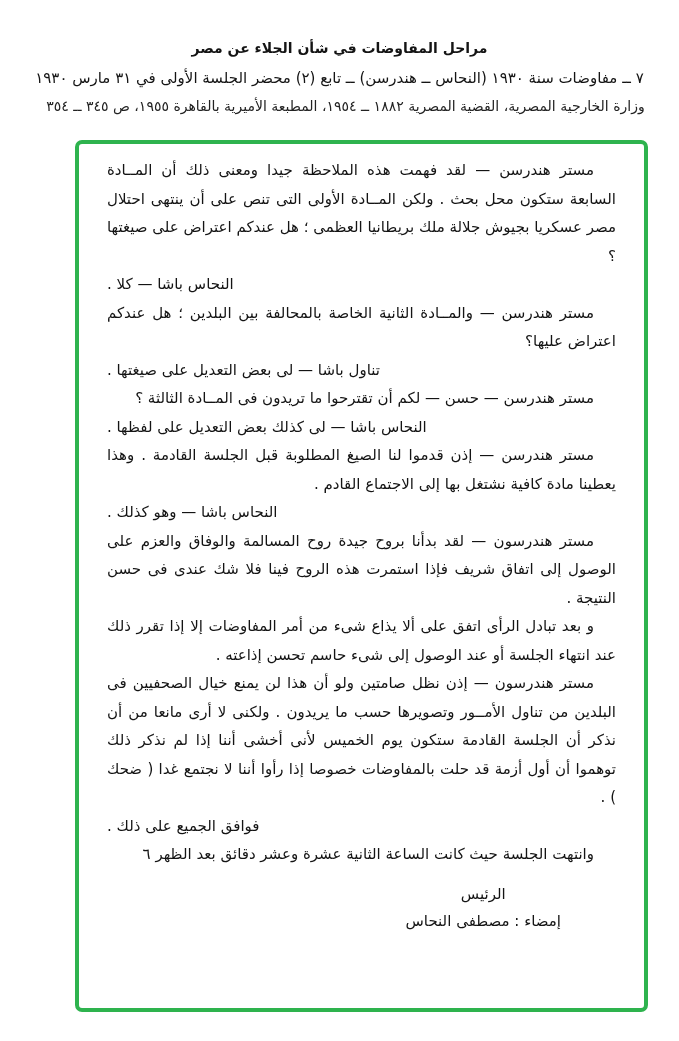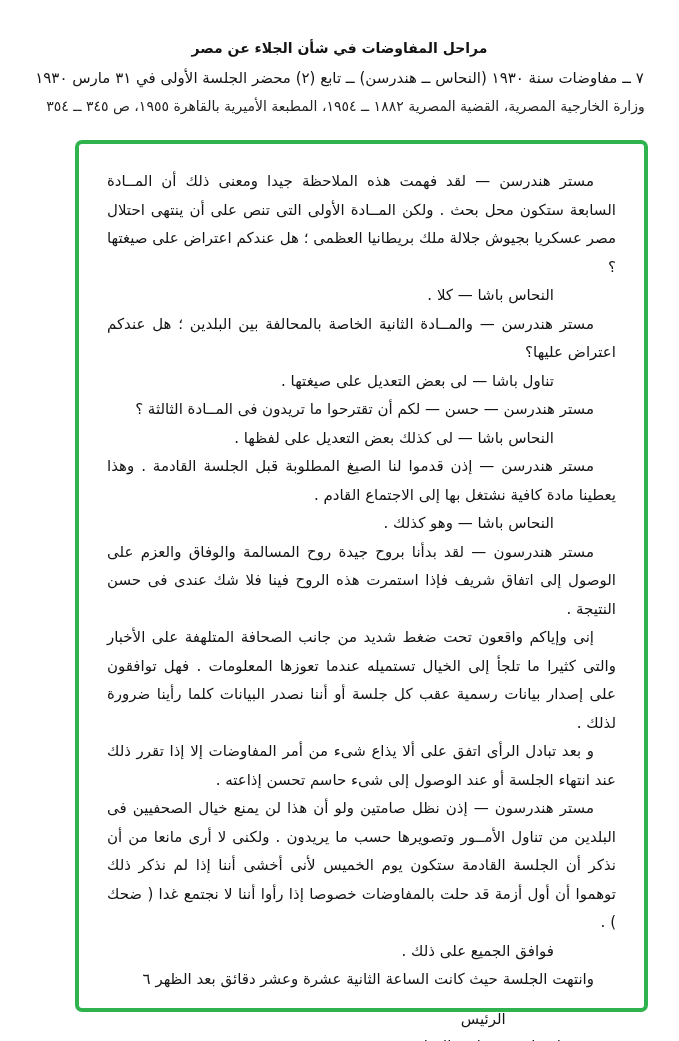--- a/index.html
+++ b/index.html
@@ -40,36 +40,36 @@
   }
   .frame {
     position: absolute;
     left: 44px;
     right: 31px;
     top: 140px;
     bottom: 29px;
     border: 4px solid #2eb34e;
     border-radius: 7px;
     box-sizing: border-box;
-    padding: 23px 28px 16px 28px;
+    padding: 12px 28px 16px 28px;
     background: #ffffff;
     margin-left: 31px;
   }
   .doc-body {
     font-size: 15px;
     line-height: 28.5px;
     text-align: justify;
   }
   .para {
     margin: 0;
     text-indent: 22px;
   }
   .para.reply {
     text-indent: 62px;
-    text-align: right;
+    text-align: left;
   }
   .signatures {
     display: flex;
     justify-content: space-between;
     margin-top: 16px;
     padding: 0 55px 0 40px;
     font-size: 15px;
   }
   .sig-col {
     text-align: center;
@@ -97,21 +97,20 @@
 
     <p class="para normal">مستر هندرسن — لقد فهمت هذه الملاحظة جيدا ومعنى ذلك أن المــادة السابعة ستكون محل بحث . ولكن المــادة الأولى التى تنص على أن ينتهى احتلال مصر عسكريا بجيوش جلالة ملك بريطانيا العظمى ؛ هل عندكم اعتراض على صيغتها ؟</p>
         <p class="para reply">النحاس باشا — كلا .</p>
         <p class="para normal">مستر هندرسن — والمــادة الثانية الخاصة بالمحالفة بين البلدين ؛ هل عندكم اعتراض عليها؟</p>
         <p class="para reply">تناول باشا — لى بعض التعديل على صيغتها .</p>
         <p class="para normal">مستر هندرسن — حسن — لكم أن تقترحوا ما تريدون فى المــادة الثالثة ؟</p>
         <p class="para reply">النحاس باشا — لى كذلك بعض التعديل على لفظها .</p>
         <p class="para normal">مستر هندرسن — إذن قدموا لنا الصيغ المطلوبة قبل الجلسة القادمة . وهذا يعطينا مادة كافية نشتغل بها إلى الاجتماع القادم .</p>
         <p class="para reply">النحاس باشا — وهو كذلك .</p>
         <p class="para normal">مستر هندرسون — لقد بدأنا بروح جيدة روح المسالمة والوفاق والعزم على الوصول إلى اتفاق شريف فإذا استمرت هذه الروح فينا فلا شك عندى فى حسن النتيجة .</p>
-        <p class="para normal">إنى وإياكم واقعون تحت ضغط شديد من جانب الصحافة المتلهفة على الأخبار والتى كثيرا ما تلجأ إلى الخيال تستميله عندما تعوزها المعلومات . فهل توافقون على إصدار بيانات رسمية عقب كل جلسة أو أننا نصدر البيانات كلما رأينا ضرورة لذلك .</p>
         <p class="para normal">و بعد تبادل الرأى اتفق على ألا يذاع شىء من أمر المفاوضات إلا إذا تقرر ذلك عند انتهاء الجلسة أو عند الوصول إلى شىء حاسم تحسن إذاعته .</p>
         <p class="para normal">مستر هندرسون — إذن نظل صامتين ولو أن هذا لن يمنع خيال الصحفيين فى البلدين من تناول الأمــور وتصويرها حسب ما يريدون .  ولكنى لا أرى مانعا من أن نذكر أن الجلسة القادمة ستكون يوم الخميس لأنى أخشى أننا إذا لم نذكر ذلك توهموا أن أول أزمة قد حلت بالمفاوضات خصوصا إذا رأوا أننا لا نجتمع غدا ( ضحك ) .</p>
         <p class="para reply">فوافق الجميع على ذلك .</p>
         <p class="para normal">وانتهت الجلسة حيث كانت الساعة الثانية عشرة وعشر دقائق بعد الظهر  ٦</p>
       </div>
 
     <div class="signatures">
       <div class="sig-col">
         <div class="sig-title">الرئيس</div>
         <div class="sig-name">إمضاء :  مصطفى النحاس</div>

